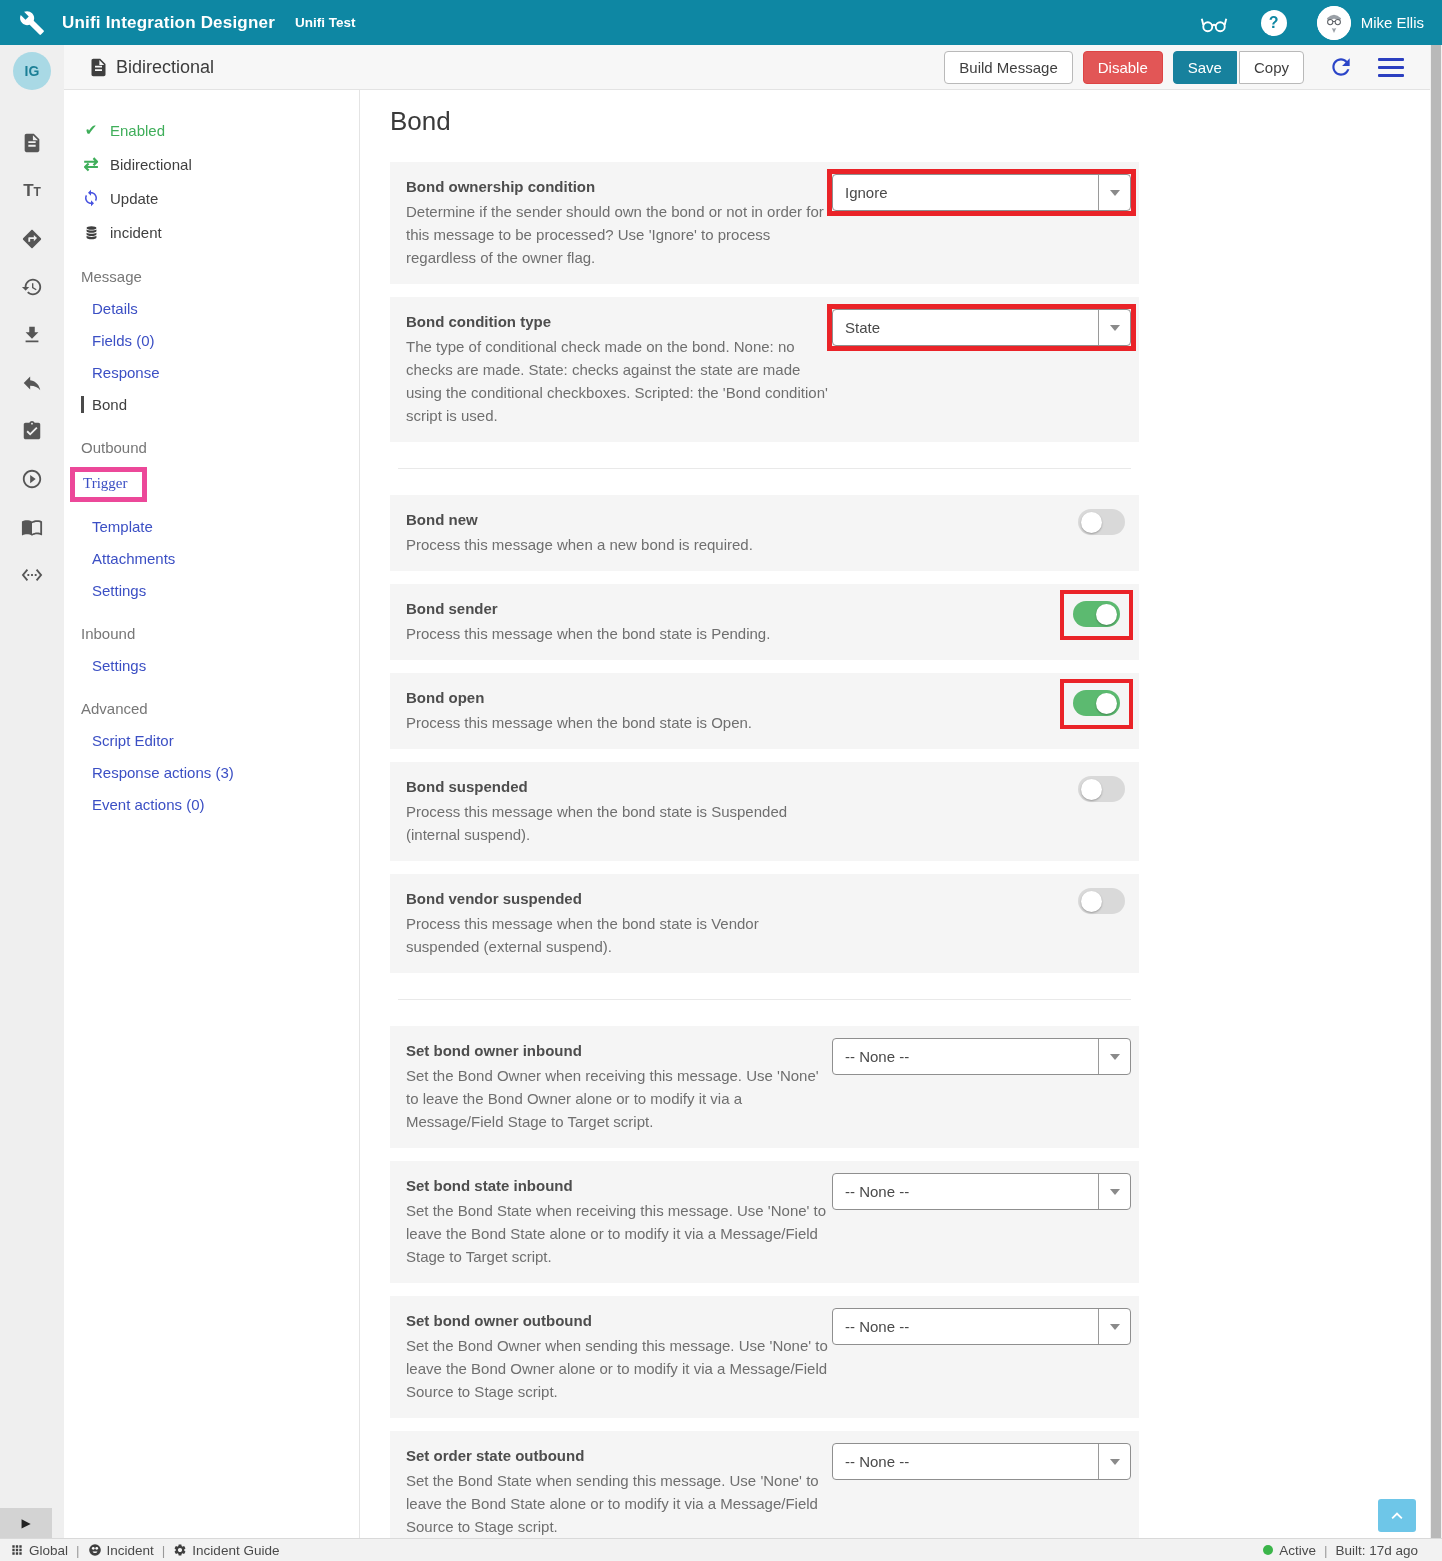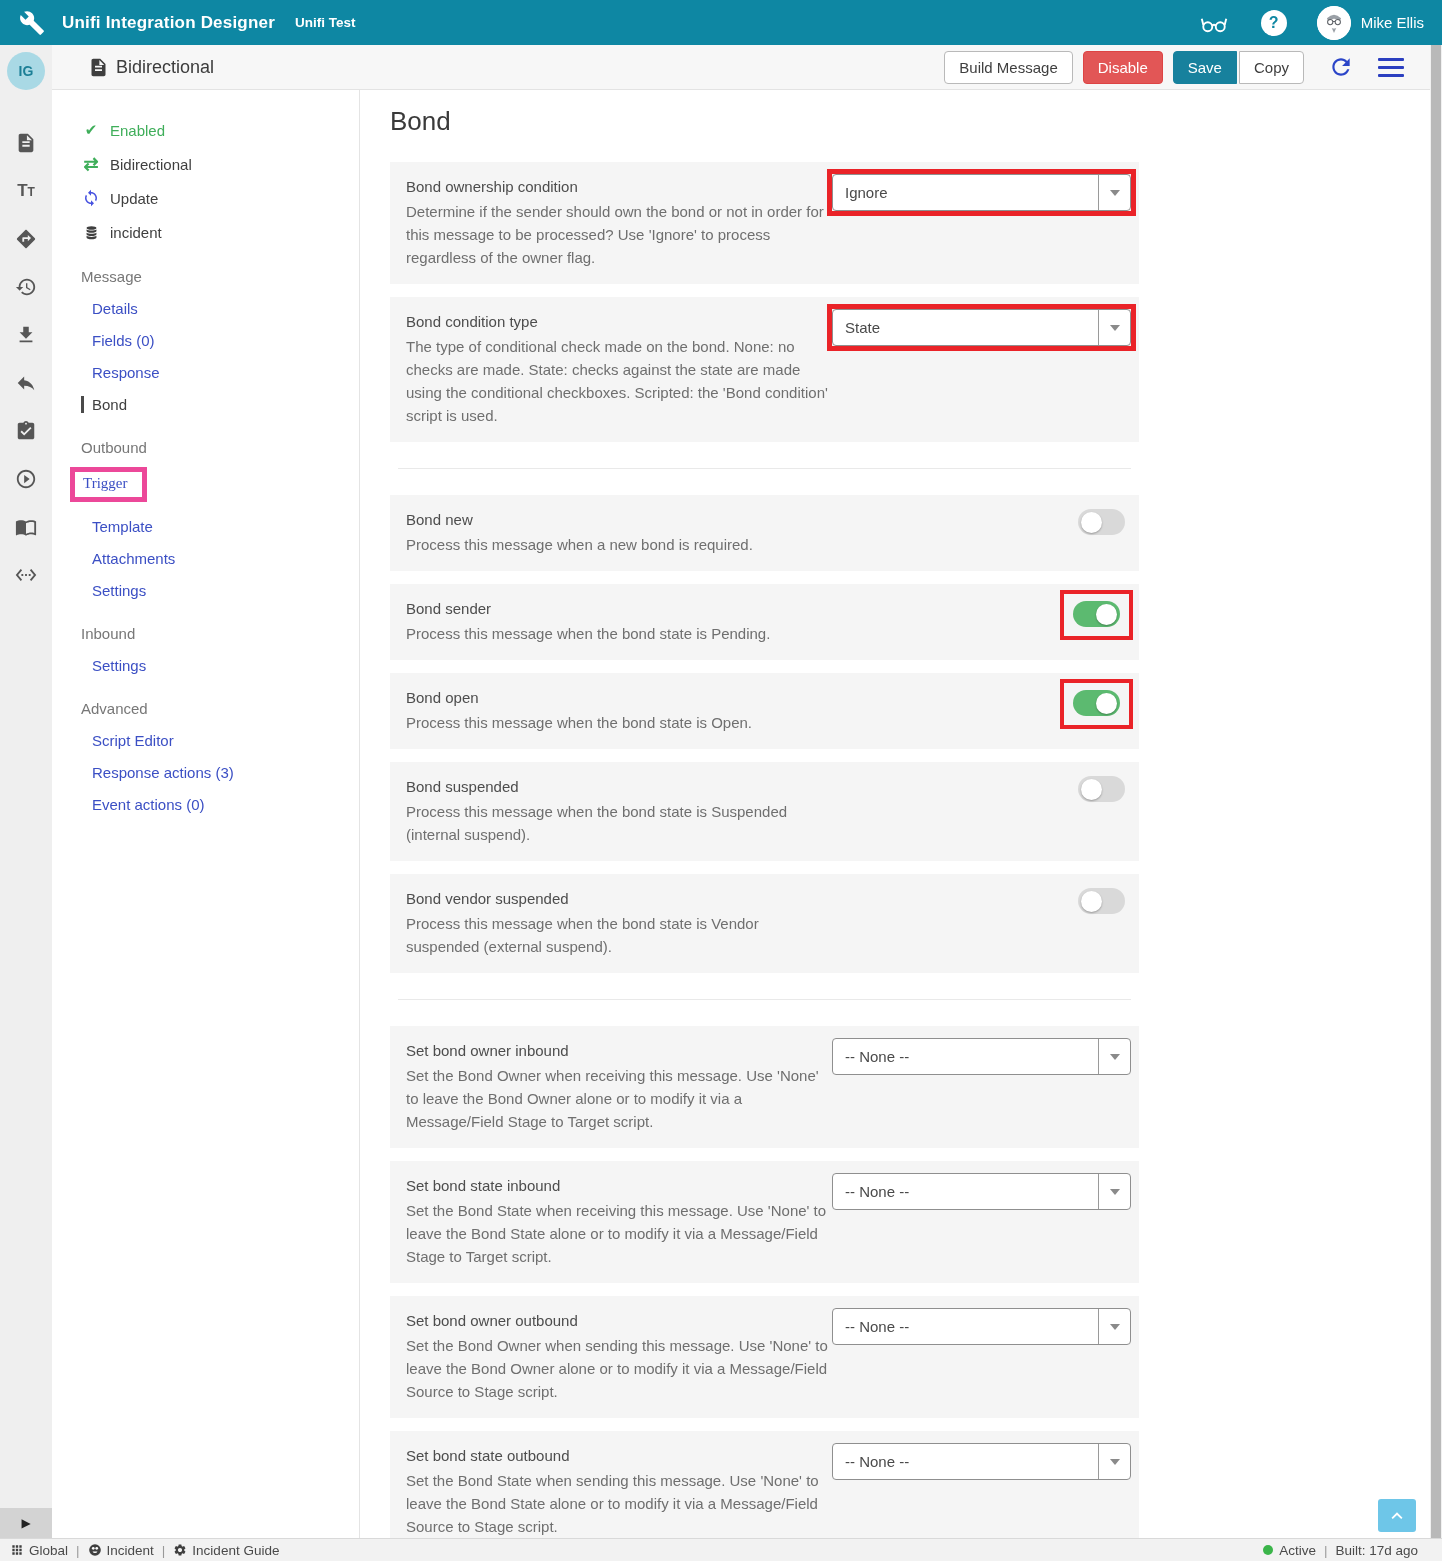--- a/index.html
+++ b/index.html
@@ -27,21 +27,21 @@
   .toolbar .spacer { flex:1; }
   .btn { height:33px; border-radius:4px; font-size:15px; padding:0 14px; display:flex; align-items:center; cursor:pointer; border:1px solid #b9b9b9; background:#fff; color:#3f3f3f; }
   .btn-red { background:#e25656; border-color:#d44; color:#ffffff; margin-left:10px; }
   .btn-teal { background:#17819d; border-color:#17819d; color:#fff; margin-left:10px; border-top-right-radius:0; border-bottom-right-radius:0; }
   .btn-copy { border-top-left-radius:0; border-bottom-left-radius:0; margin-left:2px; }
   .refresh-ic { width:26px; height:26px; margin:0 24px 0 24px; cursor:pointer; }
   .hamburger { width:26px; display:flex; flex-direction:column; gap:5px; margin-right:26px; cursor:pointer; }
   .hamburger i { display:block; height:3px; background:#2b3fc0; border-radius:1px; }
 
   
-  .rail { position:absolute; left:0; top:45px; width:52px; bottom:23px; background:#efefef; z-index:25; display:flex; flex-direction:column; align-items:center; }
+  .rail { position:absolute; left:0; top:45px; width:64px; bottom:23px; background:#efefef; z-index:25; display:flex; flex-direction:column; align-items:center; }
   .rail .ig { width:38px; height:38px; border-radius:50%; background:#a9d9e5; color:#1b7f96; font-weight:700; font-size:14px; display:flex; align-items:center; justify-content:center; margin-top:7px; }
   .rail-icons { margin-top:42px; display:flex; flex-direction:column; align-items:center; gap:26px; }
   .rail-icons .ric { width:22px; height:22px; cursor:pointer; }
   .rail-icons svg { width:22px; height:22px; fill:#565656; }
   .tt-ic { color:#565656; font-weight:700; font-size:17px; line-height:22px; text-align:center; }
   .tt-ic small { font-size:12px; font-weight:700; }
   .rail-expand { position:absolute; left:0; bottom:0; width:52px; height:30px; background:#d3d3d3; display:flex; align-items:center; justify-content:center; cursor:pointer; }
   .rail-expand span { color:#222; font-size:12px; }
 
   
@@ -57,21 +57,21 @@
   .nav-link { color:#3b4fc4; margin:0 0 15px; padding-left:11px; cursor:pointer; }
   .nav-link.active { color:#3f3f3f; border-left:3px solid #4a4a4a; padding-left:8px; cursor:default; }
   .hl-nav { display:inline-block; border:5px solid #ec4899; padding:3px 15px 5px 8px; margin:-4px 0 16px -11px;font-family:Liberation Serif, serif; }
   .hl-nav .nav-link { margin:0; padding-left:0; }
 
   
   .content { position:absolute; left:361px; top:90px; right:12px; bottom:23px; background:#fff; padding:16px 0 0 29px; overflow:hidden; }
   .page-h { font-size:26px; color:#3a3a3a; font-weight:400; margin-bottom:25px; }
   .cards { width:749px; }
   .card { position:relative; background:#f5f5f5; margin-bottom:13px; padding:13px 16px 15px; }
-  .card-label { font-size:15px; font-weight:400; color:#4d4d4d; line-height:23px; }
+  .card-label { font-size:15px; font-weight:700; color:#4d4d4d; line-height:23px; }
   .card-desc { font-size:15px; color:#6f6f6f; line-height:23px; max-width:428px; margin-top:2px; }
   .divider { height:1px; background:#e9e9e9; margin:26px 8px; }
 
   .sel-wrap { position:absolute; top:12px; right:8px; }
   .sel-wrap.hl { box-shadow:0 0 0 5px #ea2328; }
   .select { width:299px; height:37px; background:#fff; border:1px solid #8f8f8f; border-radius:4px; display:flex; align-items:stretch; cursor:pointer; }
   .select .val { flex:1; display:flex; align-items:center; padding:0 12px; font-size:15px; color:#4a4a4a; }
   .select .arrow { width:32px; border-left:1px solid #9a9a9a; display:flex; align-items:center; justify-content:center; }
   .tri { width:0; height:0; border-left:5px solid transparent; border-right:5px solid transparent; border-top:6px solid #8a8a8a; }
 
@@ -363,21 +363,21 @@
           <div class="select">
             <span class="val">-- None --</span>
             <span class="arrow">
                 <i class="tri"></i>
               </span>
           </div>
         </div>
       </div>
 
       <div class="card">
-        <div class="card-label">Set bond state outbound</div>
+        <div class="card-label">Set order state outbound</div>
         <div class="card-desc">Set the Bond State when sending this message. Use 'None' to leave the Bond State alone or to modify it via a Message/Field Source to Stage script.</div>
         <div class="sel-wrap">
           <div class="select">
             <span class="val">-- None --</span>
             <span class="arrow">
                 <i class="tri"></i>
               </span>
           </div>
         </div>
       </div>

